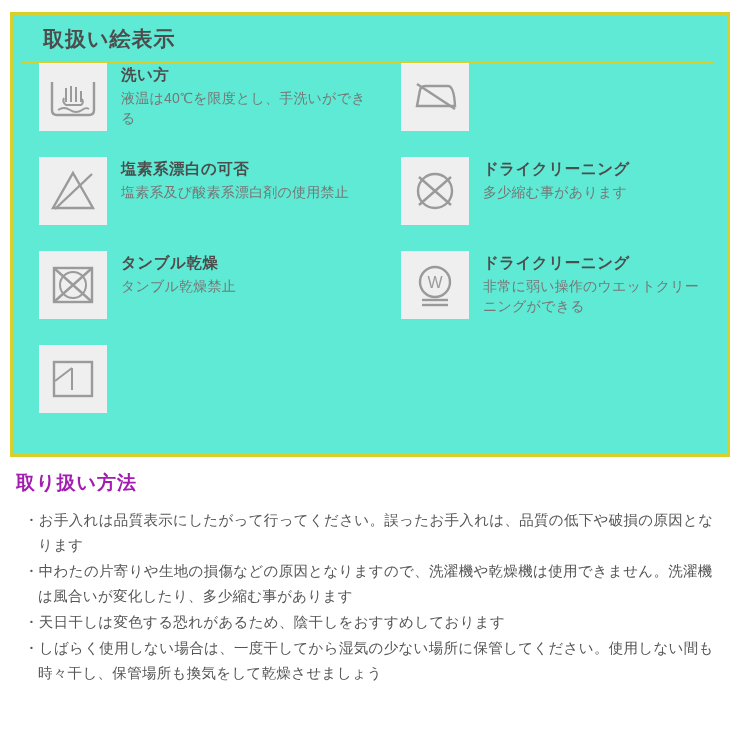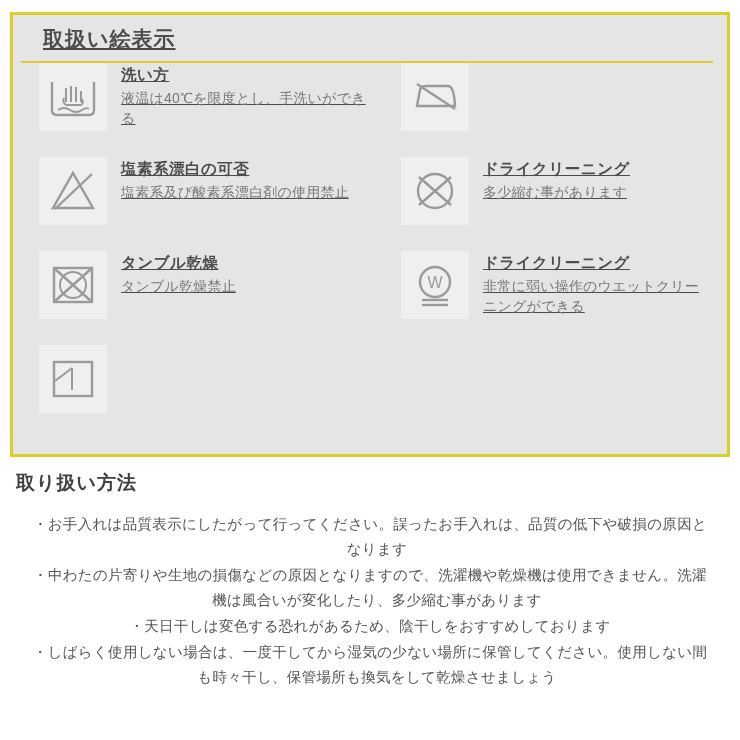--- a/index.html
+++ b/index.html
@@ -23,22 +23,21 @@
 
   
   .care-panel {
     position: absolute;
     left: 10px;
     top: 12px;
     width: 720px;
     height: 445px;
     border: 3px solid #d9cf2a;
     box-sizing: border-box;
-    background: #e5e5e5;
-    text-decoration: underline;
+    background: #5eead4;
   }
   .care-title {
     font-size: 21px;
     font-weight: bold;
     color: #4d4d4d;
     letter-spacing: 1px;
     padding: 10px 0 8px 22px;
     border-bottom: 2px solid #d9cf2a;
     margin: 0 14px 0 8px;
   }
@@ -95,30 +94,29 @@
   
   .howto {
     position: absolute;
     left: 10px;
     top: 470px;
     width: 720px;
   }
   .howto-title {
     font-size: 19px;
     font-weight: bold;
-    color: #404040;
+    color: #a21caf;
     letter-spacing: 1px;
     padding-left: 6px;
     margin: 0 0 12px 0;
   }
   .howto-list {
     list-style: none;
-    margin: 16px;
+    margin: 8px;
     padding: 0 6px;
-    text-align: center;
   }
   .howto-list li {
     font-size: 14.5px;
     color: #555555;
     line-height: 1.72;
     letter-spacing: 0.3px;
     padding-left: 14px;
     text-indent: -14px;
     margin-bottom: 1px;
   }

